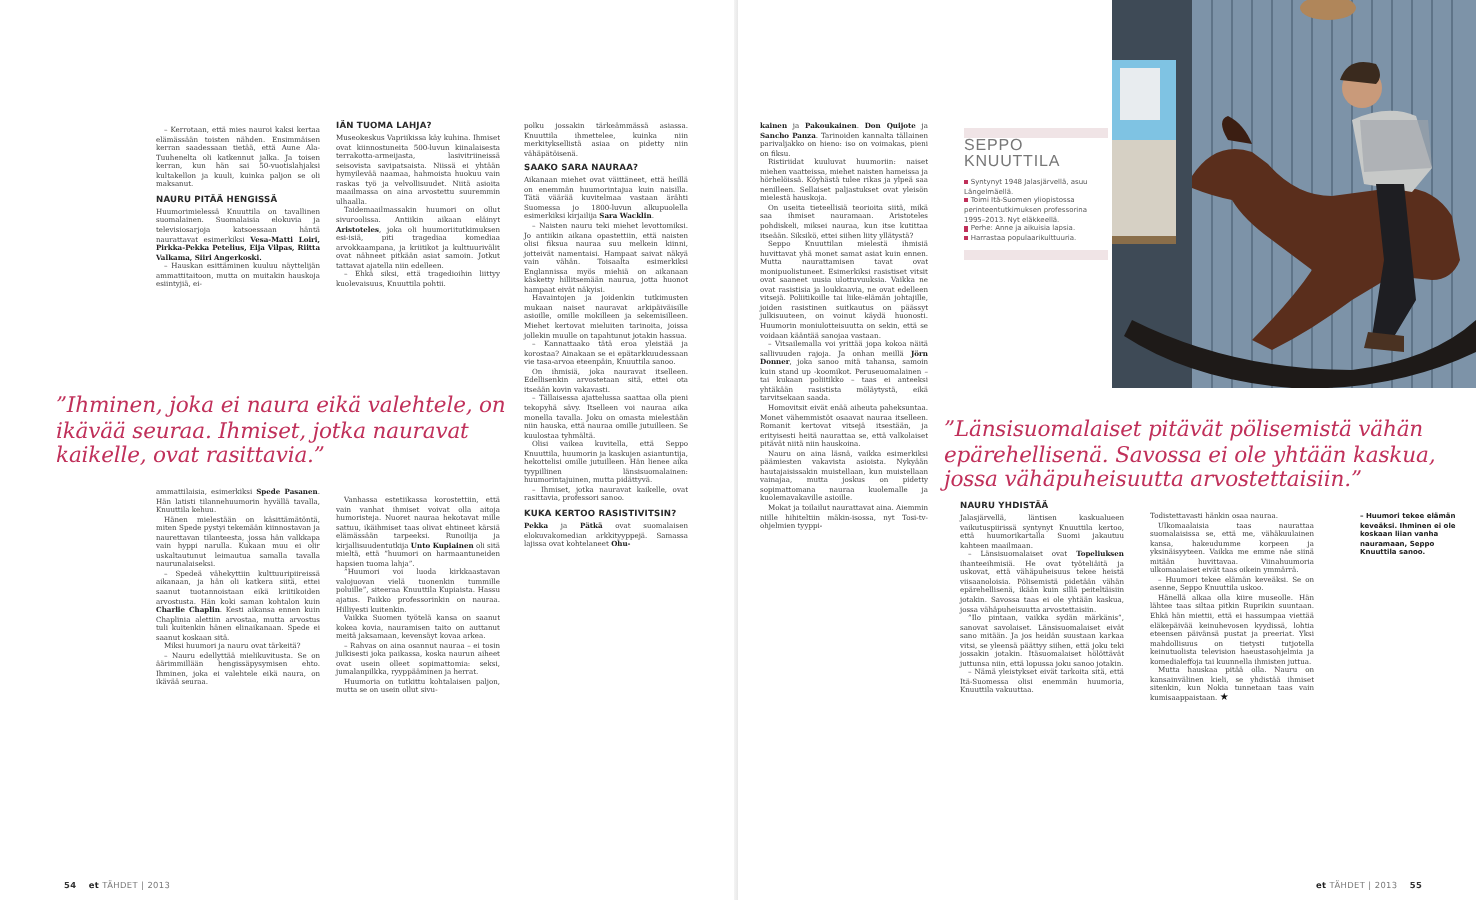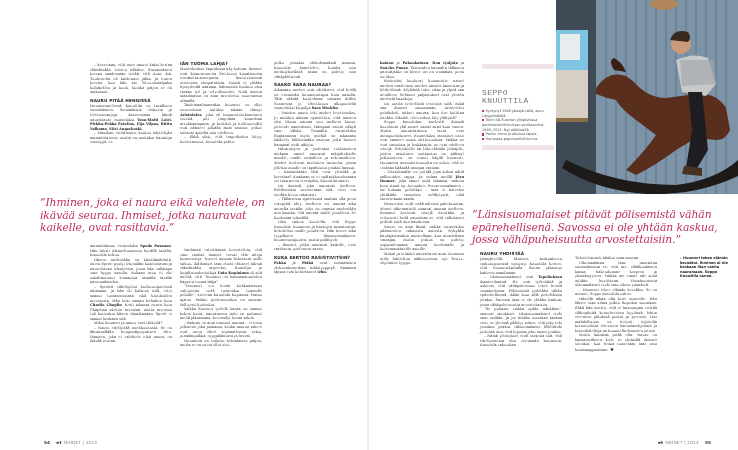--- a/index.html
+++ b/index.html
@@ -1,33 +1,33 @@
 <!DOCTYPE html>
 <html><head>
 <meta charset="utf-8">
 <style>
   html,body{margin:0;padding:0;}
   body{width:738px;height:450px;background:#ffffff;position:relative;overflow:hidden;font-family:"DejaVu Serif",serif;color:#3a3a3a;}
   .page{position:absolute;top:0;height:450px;}
-  .left{left:12px;width:310px;background:#fff;}
+  .left{left:0;width:310px;background:#fff;}
   .right{left:369px;width:369px;background:#fff;}
   .gutter{position:absolute;left:367px;top:0;width:4px;height:450px;background:linear-gradient(90deg,#f4f4f4,#e8e8e8,#f4f4f4);}
   .col{position:absolute;font-size:3.55px;line-height:4.55px;text-align:justify;hyphens:auto;}
   .col p{margin:0;text-indent:4px;}
   .col p.noind{text-indent:0;}
   .col h3{margin:3px 0 0.5px 0;font-family:"DejaVu Sans",sans-serif;font-size:4.3px;line-height:5.6px;font-weight:bold;color:#2a2a2a;letter-spacing:0.1px;}
   .col b{color:#222;}
   .pull{position:absolute;font-family:"DejaVu Serif",serif;font-style:italic;color:#c0305a;font-size:10.8px;line-height:12.6px;letter-spacing:-0.1px;}
   .folio{position:absolute;font-family:"DejaVu Sans",sans-serif;font-size:4.2px;color:#555;letter-spacing:0.2px;}
   .folio .num{font-weight:bold;color:#333;}
   .folio .brand{font-weight:bold;color:#222;}
   .folio .mag{color:#777;}
   .factbox{position:absolute;left:482px;top:64px;width:72px;}
   .factbar{height:5px;background:#f0e4e6;}
-  .factbox h4{margin:20px 0 3px 0;font-family:Liberation Mono, monospace;font-weight:normal;font-size:8px;line-height:8.4px;color:#777;letter-spacing:0.4px;}
+  .factbox h4{margin:0 0 3px 0;font-family:Liberation Sans, sans-serif;font-weight:normal;font-size:8px;line-height:8.4px;color:#777;letter-spacing:0.4px;}
   .factbox ul{list-style:none;margin:0 0 3px 0;padding:0;font-family:"DejaVu Sans",sans-serif;font-size:3.5px;line-height:4.7px;color:#555;}
   .factbox li .sq{display:inline-block;width:2.4px;height:2.4px;background:#c0305a;margin-right:1px;vertical-align:middle;}
   .photo{position:absolute;left:556px;top:0;width:182px;height:194px;overflow:hidden;background:#5d6f82;}
   .caption{position:absolute;left:680px;top:256px;width:52px;font-family:"DejaVu Sans",sans-serif;font-size:3.5px;line-height:4.6px;font-weight:bold;color:#222;}
   .star{font-size:5px;color:#111;}
 </style>
 </head>
 <body>
 
 <div class="page left">

